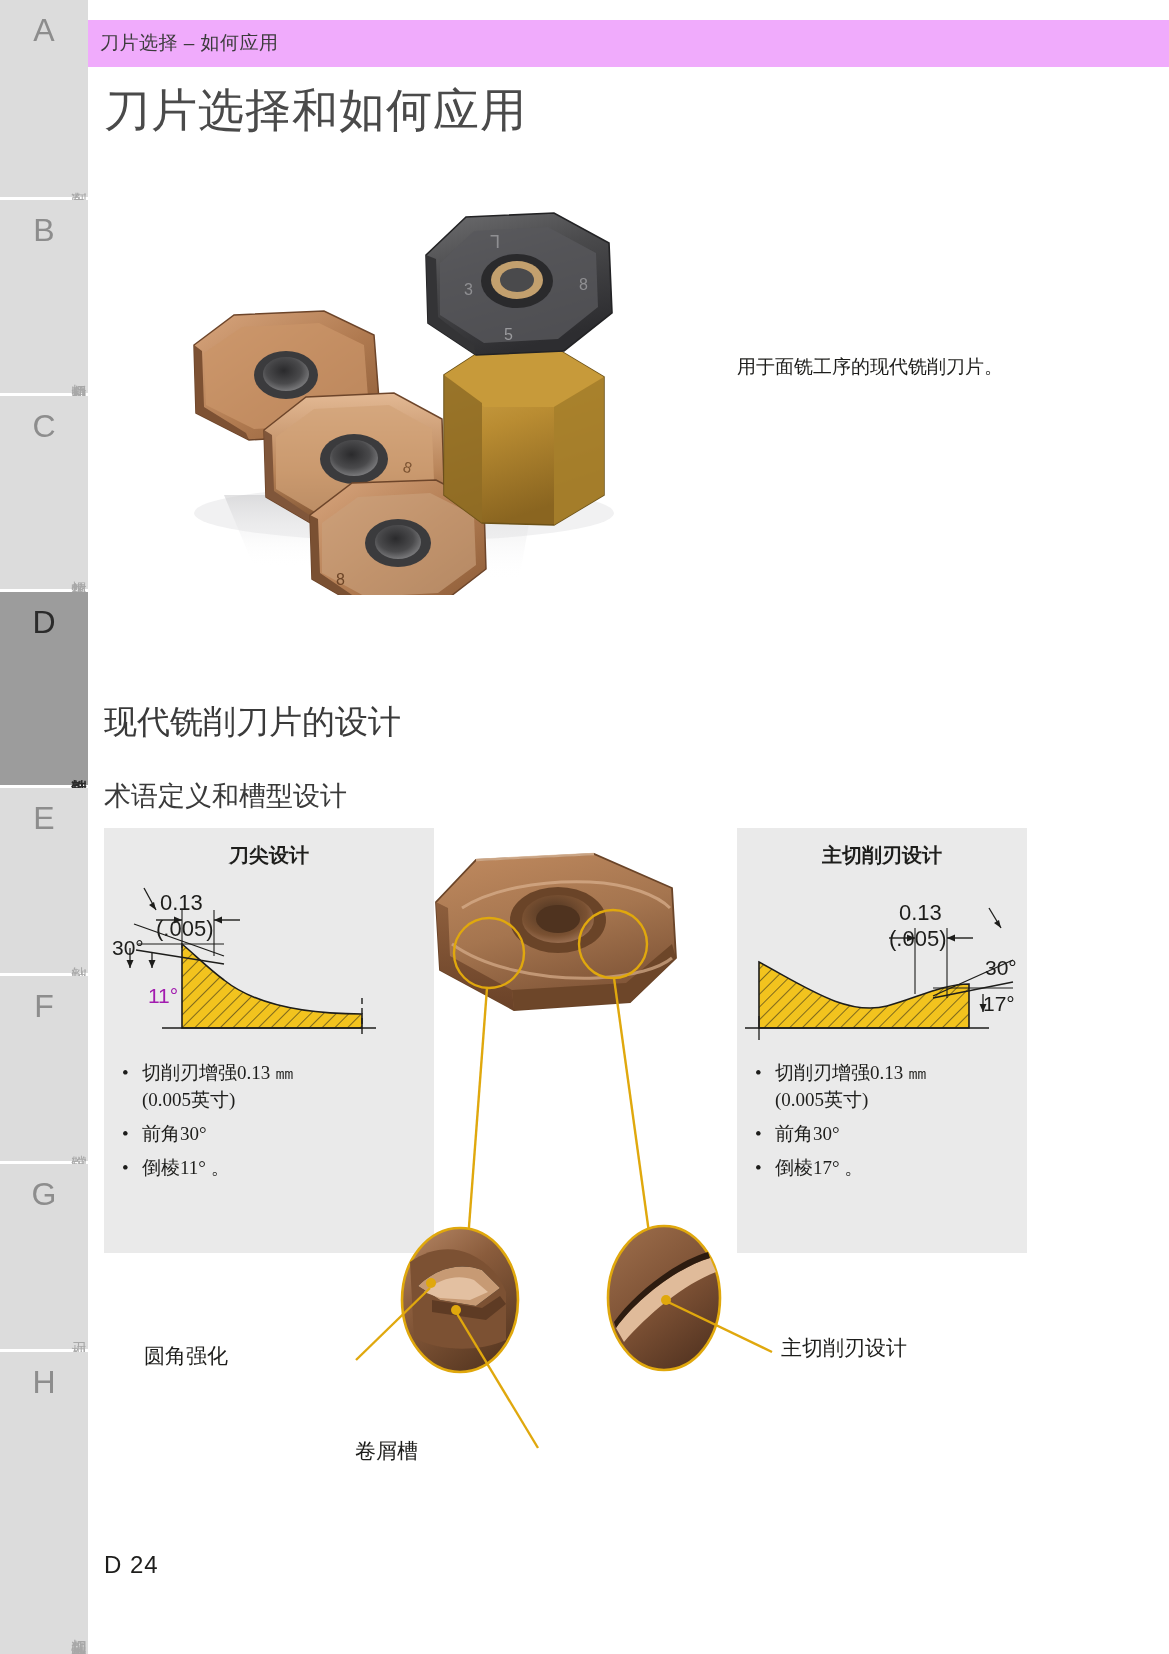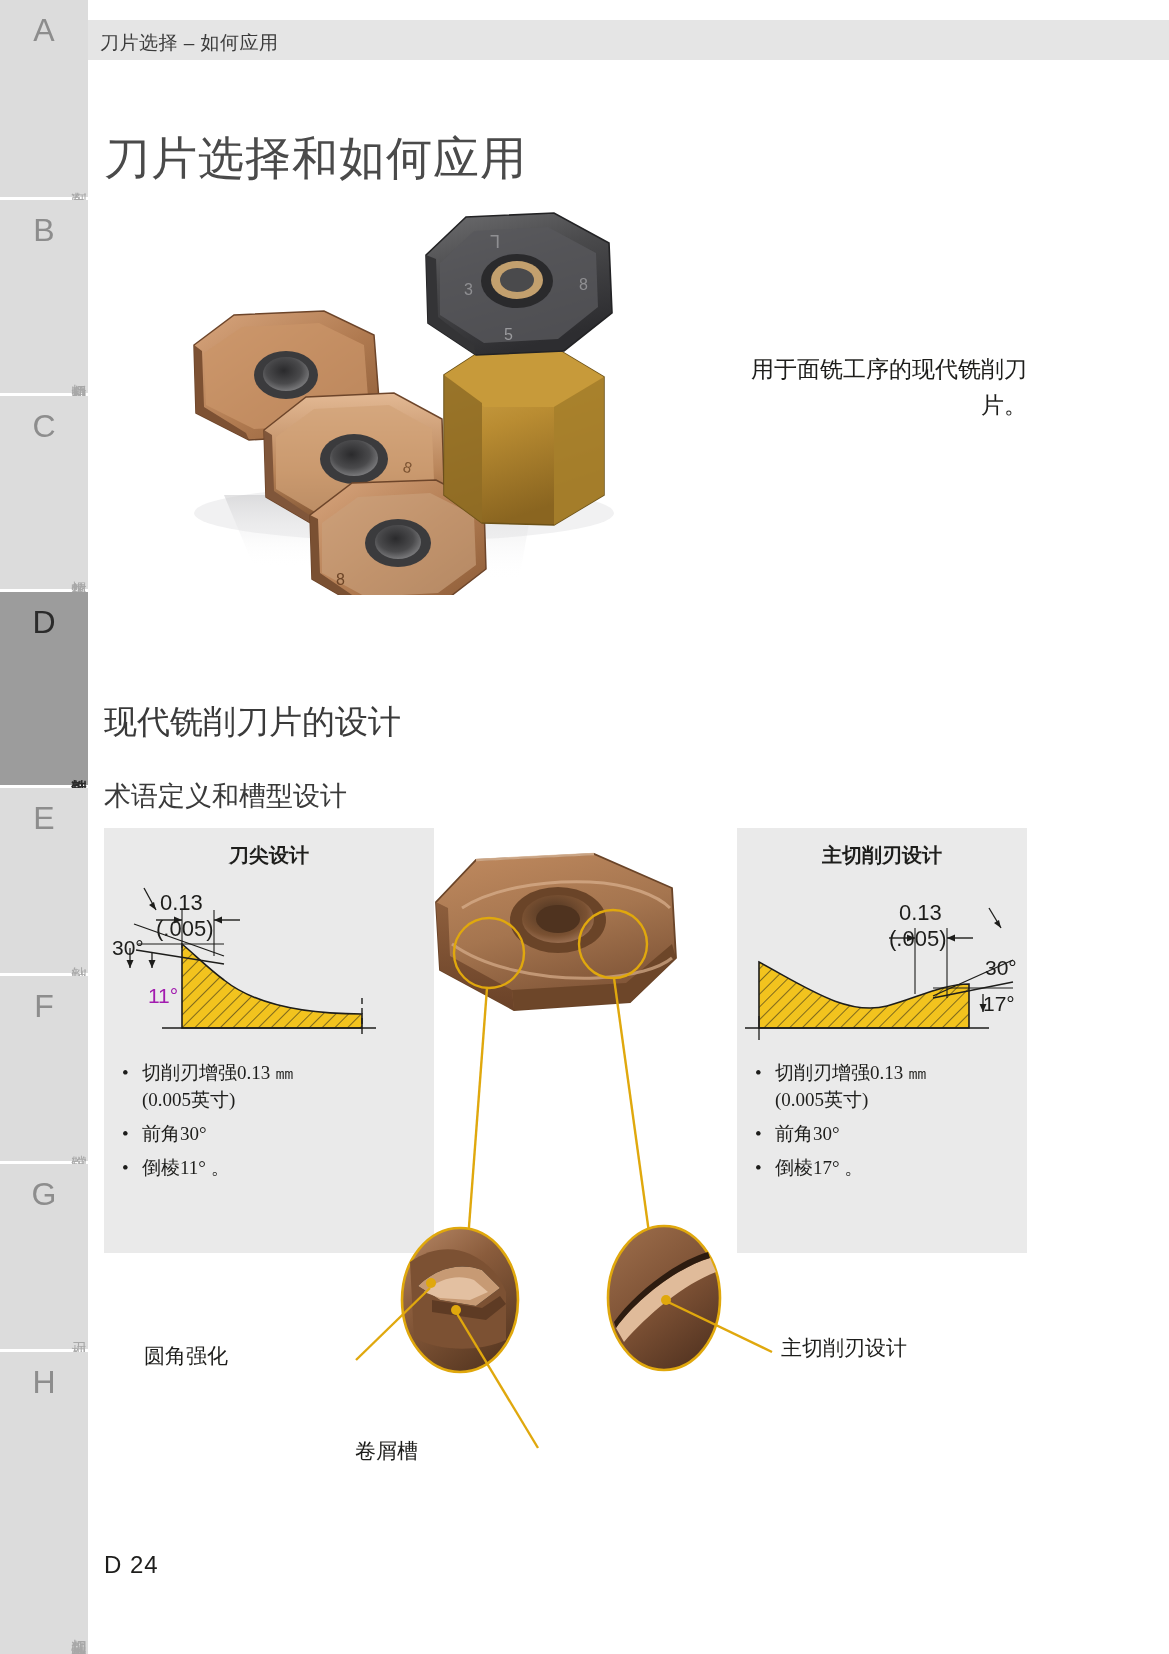--- a/index.html
+++ b/index.html
@@ -40,40 +40,40 @@
     text-orientation:upright;
     letter-spacing:1px;
     display:flex;justify-content:center;
   }
   .tab.active .vlabel{color:#2b2b2b;font-weight:700;}
   .tab .vlabel span{display:block;}
   .tab .vlabel.two{gap:2px;}
 
   
   .runhead{
-    position:absolute;left:88px;top:20px;width:1081px;height:40px;
-    background:#e5e5e5;
+    position:absolute;left:88px;top:20px;width:1081px;height:47px;
+    background:#f0abfc;
   }
   .runhead .txt{
     position:absolute;left:12px;top:10px;
     font-size:19px;color:#3b3b3b;letter-spacing:.5px;
   }
   .h1{
     position:absolute;left:104px;top:80px;
-    font-size:46px;font-weight:400;color:#4a4a4a;letter-spacing:1px;margin-top:48px;
+    font-size:46px;font-weight:400;color:#4a4a4a;letter-spacing:1px;
   }
 
   
   .hero{
     position:absolute;left:104px;top:195px;width:600px;height:400px;
     overflow:hidden;
   }
   .caption{
     position:absolute;left:737px;top:352px;width:290px;
-    font-size:23px;line-height:1.55;color:#1d1d1b;text-align:right;
+    font-size:19px;line-height:1.55;color:#1d1d1b;
   }
 
   
   .h2{
     position:absolute;left:104px;top:700px;
     font-size:33px;font-weight:400;color:#3a3a3a;
   }
   .h3{
     position:absolute;left:104px;top:778px;
     font-size:27px;font-weight:400;color:#3a3a3a;

